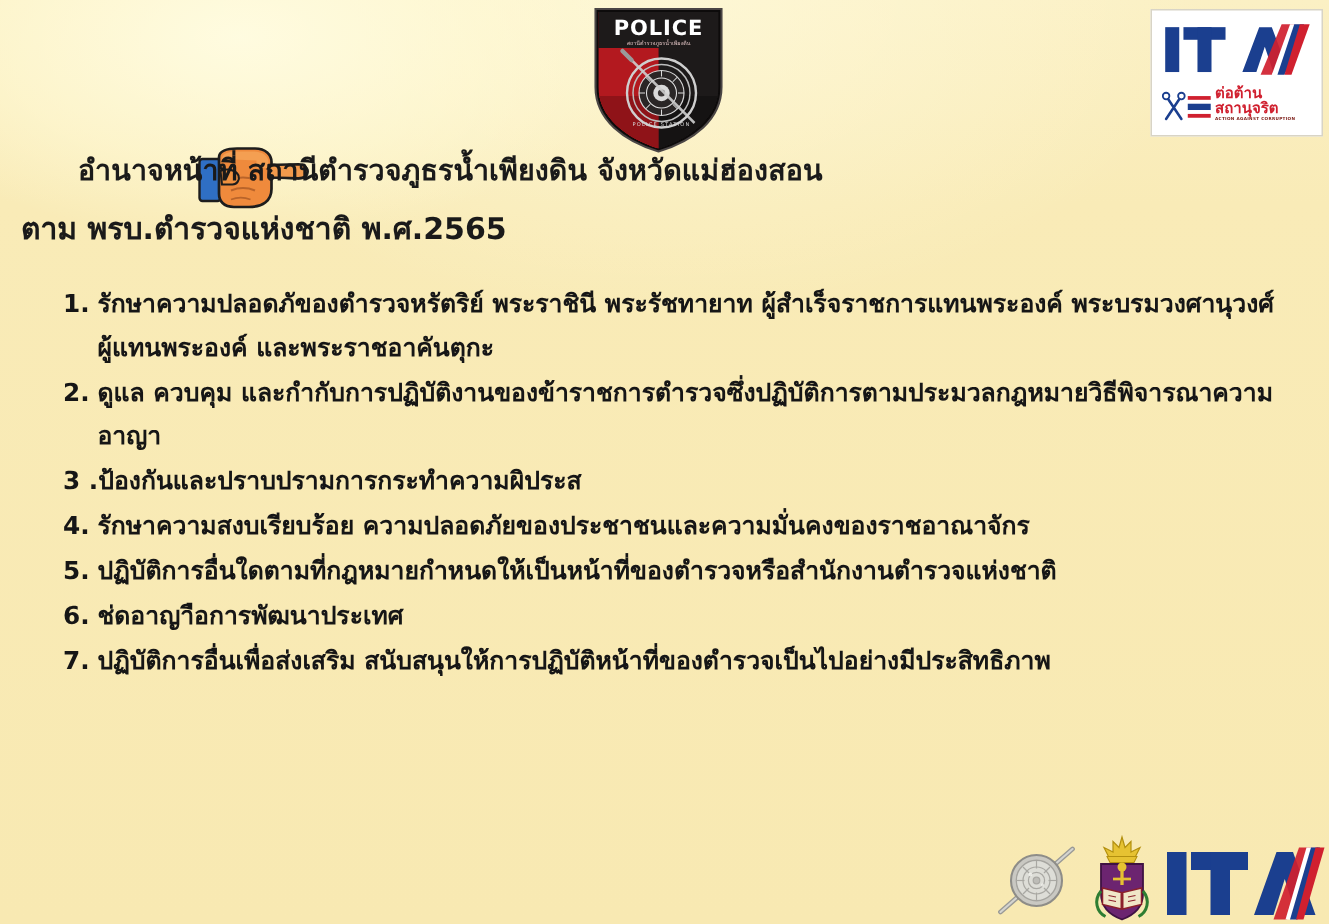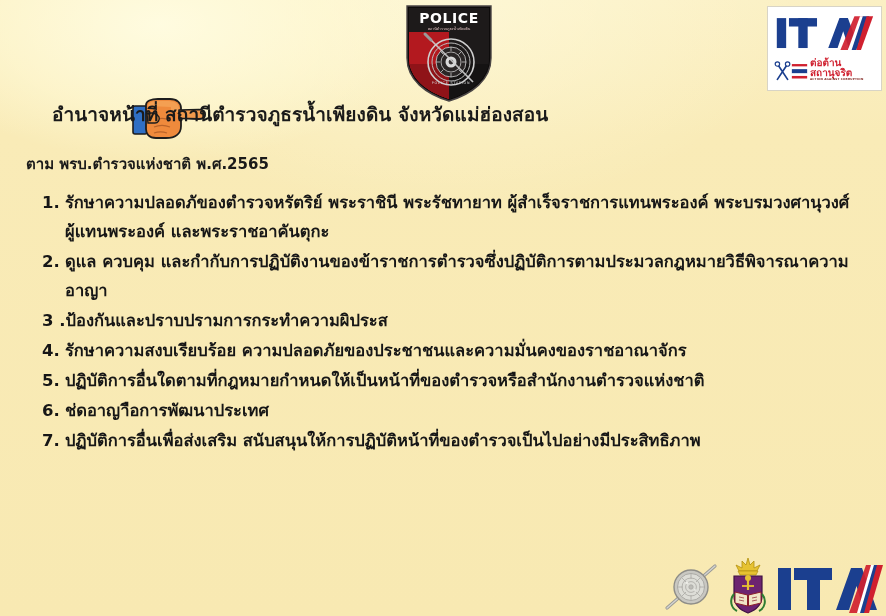--- a/index.html
+++ b/index.html
@@ -22,21 +22,21 @@
     background-image:
       radial-gradient(ellipse 360px 190px at 18% 4%, rgba(255,252,225,0.95) 0%, rgba(255,250,215,0.55) 45%, rgba(250,236,183,0) 72%),
       radial-gradient(ellipse 520px 300px at 50% 0%, rgba(255,251,222,0.65) 0%, rgba(250,236,183,0) 70%),
       linear-gradient(180deg, #fbf0c4 0%, #f9ebb7 22%, #f8e9b2 100%);
     overflow: hidden;
   }
 
   
   .police-badge {
     position: absolute;
-    left: 403px;
+    left: 393px;
     top: 2px;
     width: 92px;
     height: 100px;
   }
 
   
   .ita-box {
     position: absolute;
     right: 4px;
     top: 6px;
@@ -74,25 +74,25 @@
   .title-main {
     font-size: 19px;
     font-weight: bold;
     color: #1a1a1a;
     letter-spacing: 0.1px;
     line-height: 28px;
     margin: 0;
     padding-left: 52px;
   }
   .title-sub {
-    font-size: 15px;
+    font-size: 20px;
     font-weight: bold;
     color: #1a1a1a;
     line-height: 28px;
-    margin: 16px;
+    margin: 4px;
     padding-top: 6px;
     padding-left: 10px;
   }
 
   
   .authority-list {
     position: absolute;
     left: 42px;
     top: 188px;
     width: 820px;

